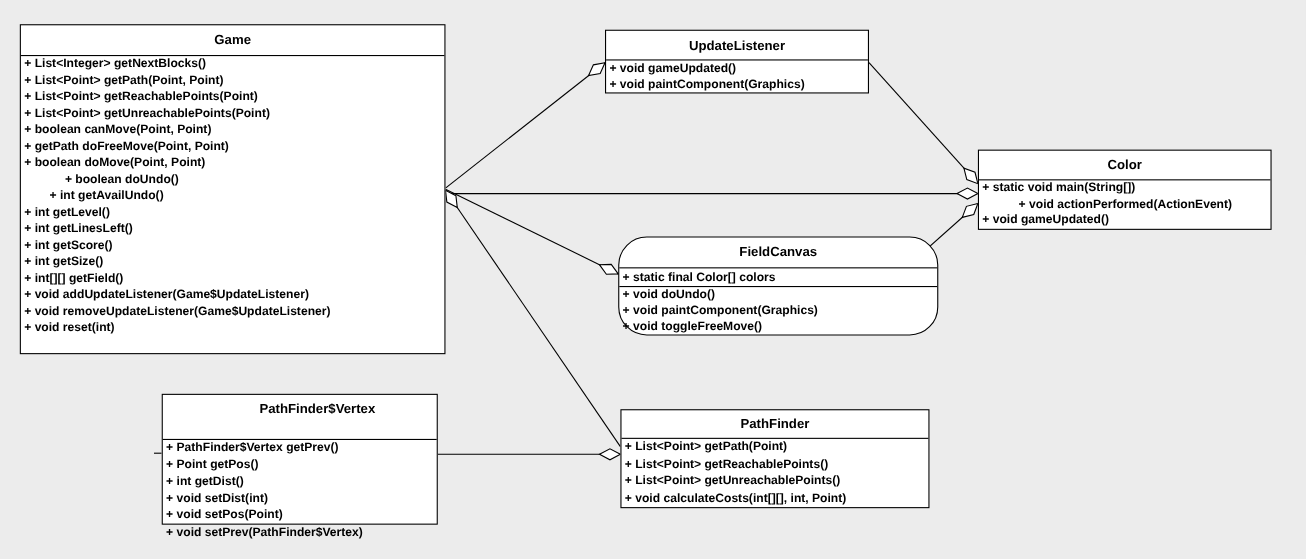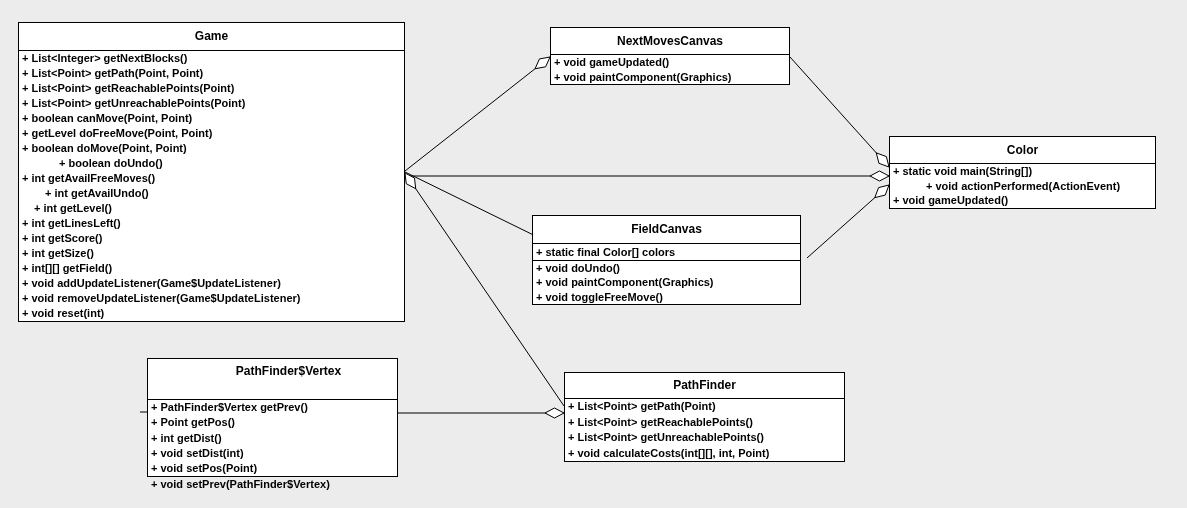--- a/index.html
+++ b/index.html
@@ -95,51 +95,50 @@
       </g>
     </svg>
     <div class="class-box" style="left: 18px; top: 22px; width: 387px; height: 300px;">
       <div class="class-title" style="height: 28px; line-height: 27px;">Game</div>
       <div class="compartment methods" style="height: 270px;">
         <div class="member" style="height: 15px; line-height: 15px;">+ List&lt;Integer&gt; getNextBlocks()</div>
         <div class="member" style="height: 15px; line-height: 15px;">+ List&lt;Point&gt; getPath(Point, Point)</div>
         <div class="member" style="height: 15px; line-height: 15px;">+ List&lt;Point&gt; getReachablePoints(Point)</div>
         <div class="member" style="height: 15px; line-height: 15px;">+ List&lt;Point&gt; getUnreachablePoints(Point)</div>
         <div class="member" style="height: 15px; line-height: 15px;">+ boolean canMove(Point, Point)</div>
-        <div class="member" style="height: 15px; line-height: 15px;">+ getLevel doFreeMove(Point, Point)</div>
+        <div class="member" style="height: 15px; line-height: 15px;">+ getPath doFreeMove(Point, Point)</div>
         <div class="member" style="height: 15px; line-height: 15px;">+ boolean doMove(Point, Point)</div>
         <div class="member" style="height: 15px; line-height: 15px; padding-left: 40px;">+ boolean doUndo()</div>
-        <div class="member" style="height: 15px; line-height: 15px;">+ int getAvailFreeMoves()</div>
         <div class="member" style="height: 15px; line-height: 15px; padding-left: 26px;">+ int getAvailUndo()</div>
-        <div class="member" style="height: 15px; line-height: 15px; margin-left: 12px;">+ int getLevel()</div>
+        <div class="member" style="height: 15px; line-height: 15px;">+ int getLevel()</div>
         <div class="member" style="height: 15px; line-height: 15px;">+ int getLinesLeft()</div>
         <div class="member" style="height: 15px; line-height: 15px;">+ int getScore()</div>
         <div class="member" style="height: 15px; line-height: 15px;">+ int getSize()</div>
         <div class="member" style="height: 15px; line-height: 15px;">+ int[][] getField()</div>
         <div class="member" style="height: 15px; line-height: 15px;">+ void addUpdateListener(Game$UpdateListener)</div>
         <div class="member" style="height: 15px; line-height: 15px;">+ void removeUpdateListener(Game$UpdateListener)</div>
         <div class="member" style="height: 15px; line-height: 15px;">+ void reset(int)</div>
       </div>
     </div>
     <div class="class-box" style="left: 550px; top: 27px; width: 240px; height: 58px;">
-      <div class="class-title" style="height: 27px; line-height: 26px;">NextMovesCanvas</div>
+      <div class="class-title" style="height: 27px; line-height: 26px;">UpdateListener</div>
       <div class="compartment methods" style="height: 29px;">
         <div class="member" style="height: 14.5px; line-height: 14.5px;">+ void gameUpdated()</div>
         <div class="member" style="height: 14.5px; line-height: 14.5px;">+ void paintComponent(Graphics)</div>
       </div>
     </div>
     <div class="class-box" style="left: 889px; top: 136px; width: 267px; height: 73px;">
       <div class="class-title" style="height: 27px; line-height: 26px;">Color</div>
       <div class="compartment methods" style="height: 44px;">
         <div class="member" style="height: 14.6667px; line-height: 14.6667px;">+ static void main(String[])</div>
         <div class="member" style="height: 14.6667px; line-height: 14.6667px; padding-left: 36px;">+ void actionPerformed(ActionEvent)</div>
         <div class="member" style="height: 14.6667px; line-height: 14.6667px;">+ void gameUpdated()</div>
       </div>
     </div>
-    <div class="class-box" style="left: 532px; top: 215px; width: 269px; height: 90px;">
+    <div class="class-box" style="left: 562px; top: 215px; width: 291px; height: 90px; border-radius: 26px;">
       <div class="class-title" style="height: 28px; line-height: 27px;">FieldCanvas</div>
       <div class="compartment attrs" style="height: 17px;">
         <div class="member" style="height: 17px; line-height: 17px;">+ static final Color[] colors</div>
       </div>
       <div class="compartment methods" style="height: 43px;">
         <div class="member" style="height: 14.3333px; line-height: 14.3333px;">+ void doUndo()</div>
         <div class="member" style="height: 14.3333px; line-height: 14.3333px;">+ void paintComponent(Graphics)</div>
         <div class="member" style="height: 14.3333px; line-height: 14.3333px;">+ void toggleFreeMove()</div>
       </div>
     </div>

